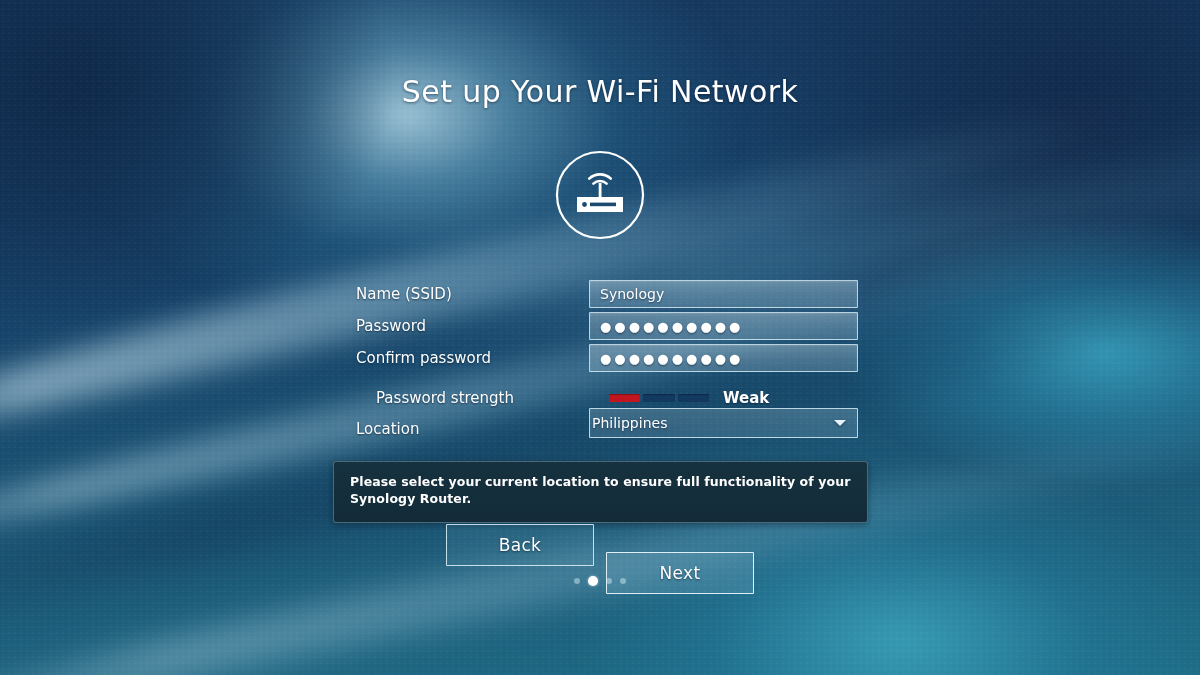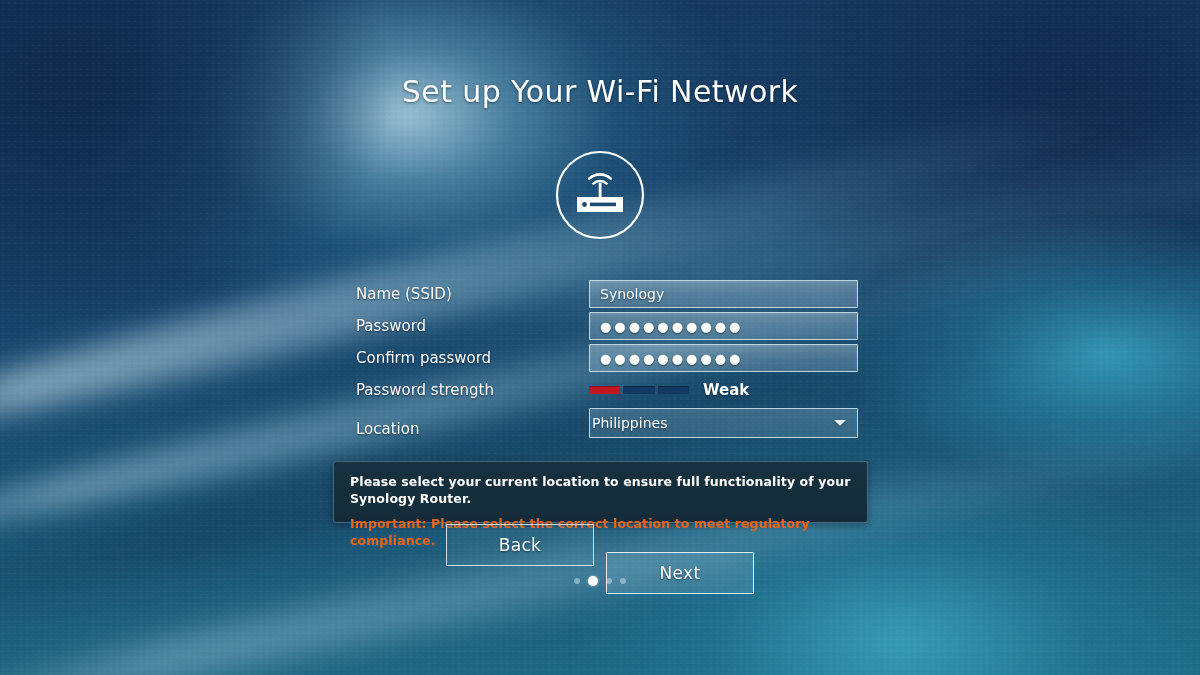--- a/index.html
+++ b/index.html
@@ -222,21 +222,21 @@
   .form-row {
     position: relative;
     height: 32px;
     margin-bottom: 0px;
     display: flex;
     align-items: center;
   }
   .form-row.r0 { top: 0px; }
   .form-row.r1 { top: 0px; }
   .form-row.r2 { top: 0px; }
-  .form-row.r3 { top: 0px; }
+  .form-row.r3 { top: 8px; margin-left: 20px; }
   .form-row.r4 { top: 0px; align-items: flex-end; }
 
   .row-label {
     width: 233px;
     flex: 0 0 233px;
     color: #ffffff;
     font-size: 15px;
     font-weight: 400;
     text-shadow: 0 1px 2px rgba(0, 20, 40, 0.6);
     white-space: nowrap;
@@ -510,21 +510,20 @@
             <span>Philippines</span>
             <span class="select-arrow"></span>
           </div>
         </div>
       </div>
 
     </div>
 
     <div class="info-banner">
       <div class="info-line-1">Please select your current location to ensure full functionality of your Synology Router.</div>
-      <div class="info-line-2">Important: Please select the correct location to meet regulatory compliance.</div>
     </div>
 
     <div class="btn-row">
       <div class="btn back">Back</div>
       <div class="btn next">Next</div>
     </div>
 
     <div class="pager">
       <div class="pager-dot"></div>
       <div class="pager-dot active"></div>

